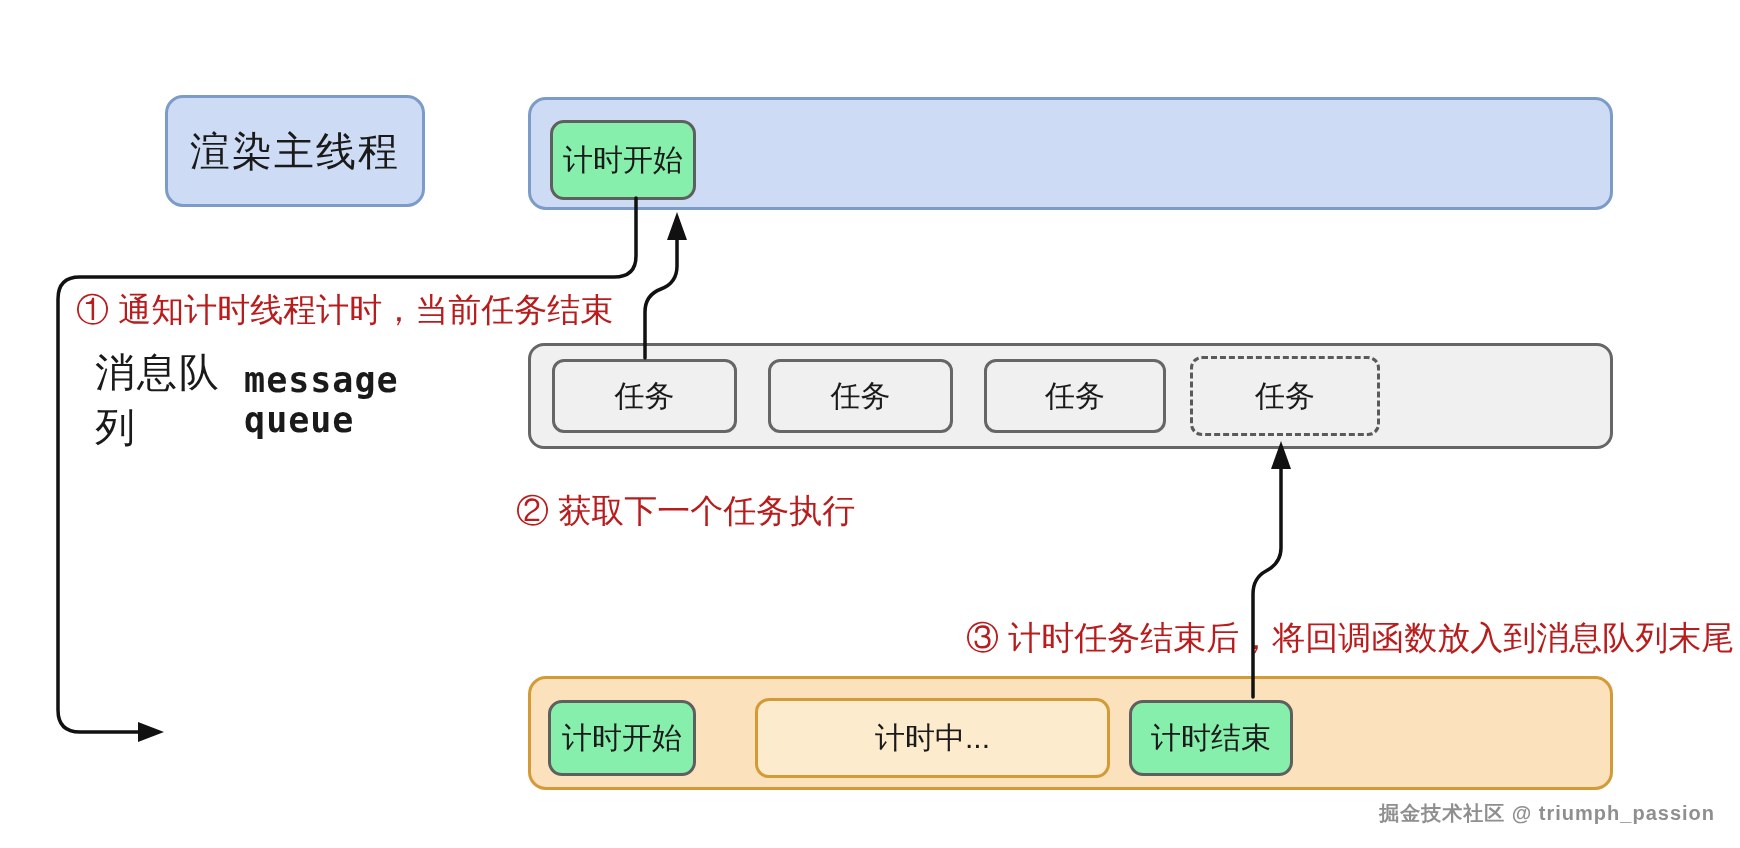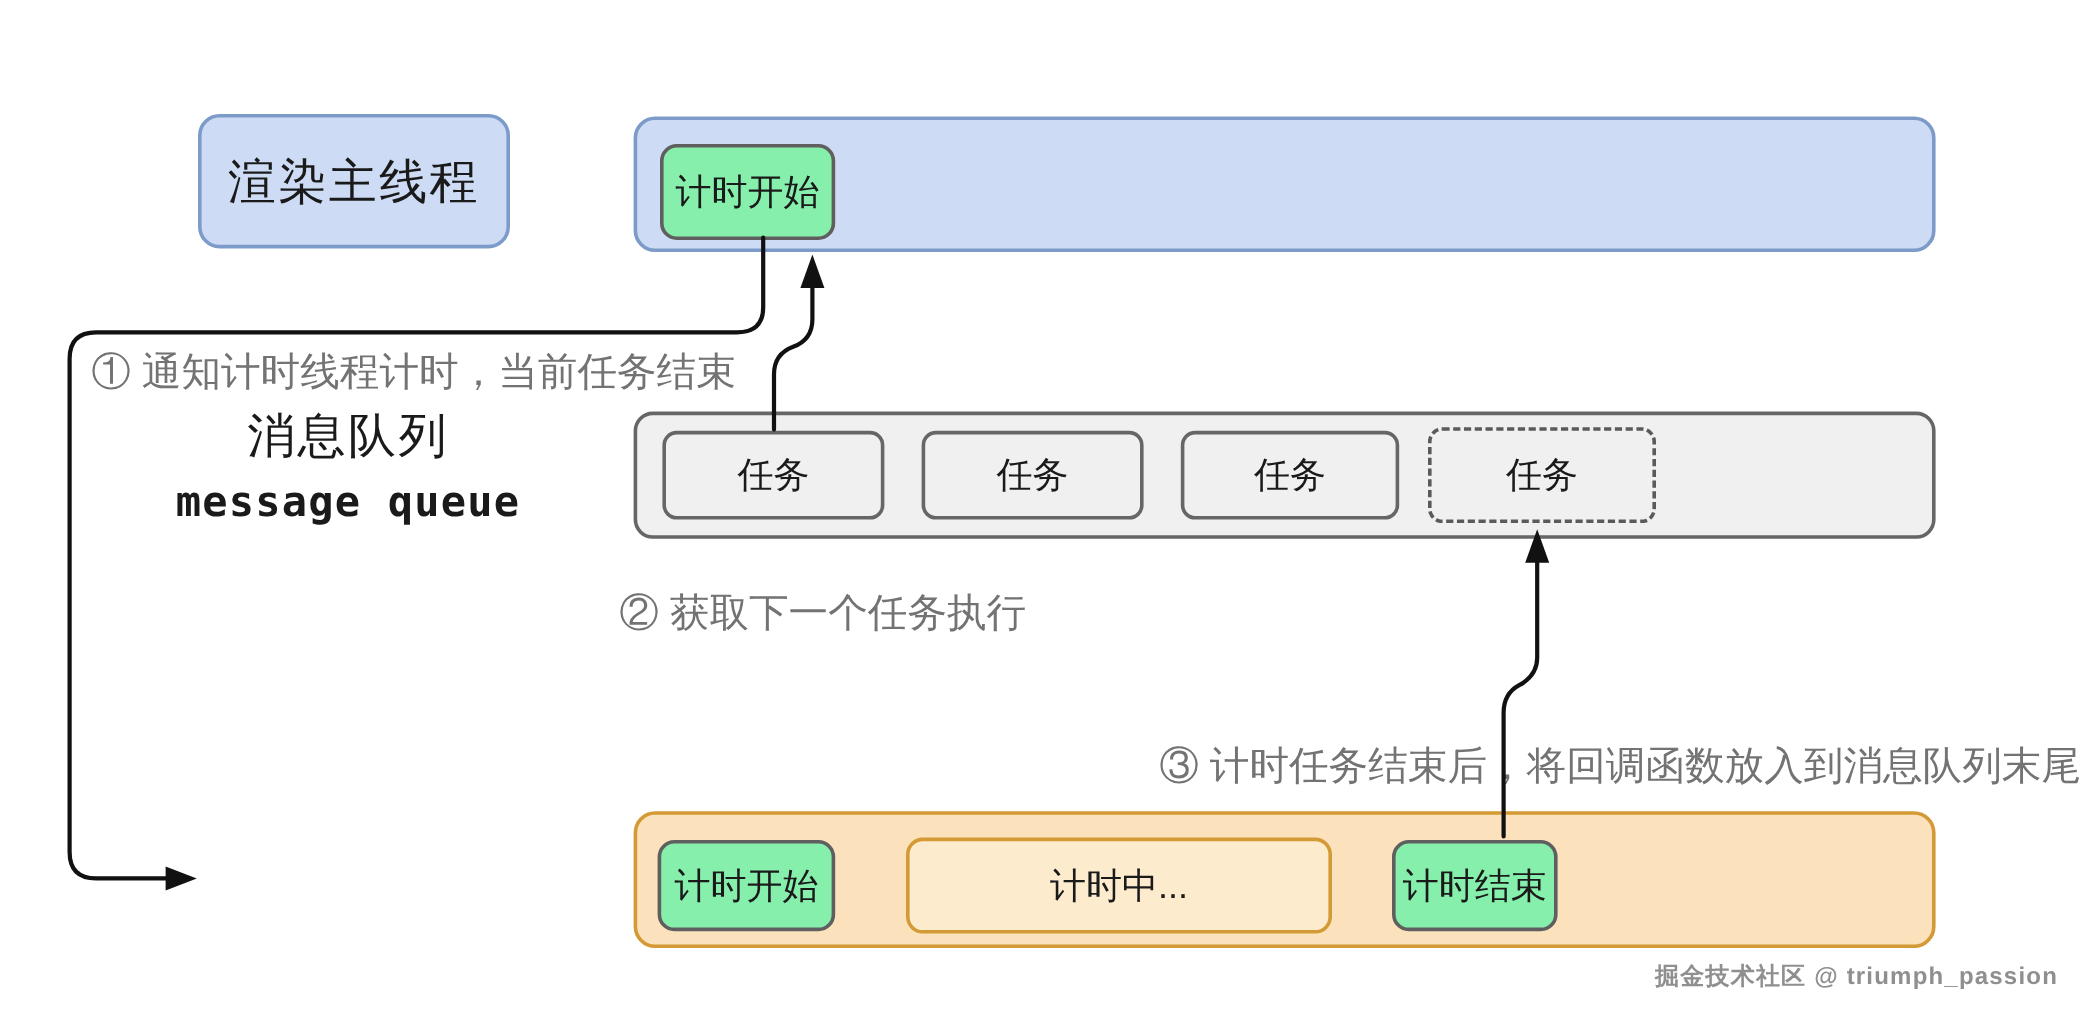--- a/index.html
+++ b/index.html
@@ -16,32 +16,32 @@
   .chip{background:#86efac;border:3px solid #5f5f5f;border-radius:14px;font-size:30px;}
   .timer-start-top{left:550px;top:120px;width:146px;height:80px;}
   
   .queue-bar{left:528px;top:343px;width:1085px;height:106px;background:#f0f0f0;border:3px solid #666666;border-radius:16px;}
   .task{background:#f0f0f0;border:3px solid #666666;border-radius:12px;top:359px;height:74px;font-size:30px;}
   .task-1{left:552px;width:185px;}
   .task-2{left:768px;width:185px;}
   .task-3{left:984px;width:182px;}
   .task-dashed{left:1190px;top:356px;width:190px;height:80px;background:transparent;border:3px dashed #5a5a5a;border-radius:12px;font-size:30px;}
   
-  .queue-label{left:95px;top:339px;width:390px;height:96px;flex-direction:column;gap:8px;}
+  .queue-label{left:95px;top:352px;width:390px;height:96px;gap:8px;}
   .queue-label .zh{font-size:40px;font-weight:500;letter-spacing:2px;}
   .queue-label .en{font-family:"DejaVu Sans Mono",monospace;font-size:35px;font-weight:bold;letter-spacing:1px;}
   
   .orange{background:#fbe2bd;border:3px solid #d49a35;border-radius:18px;}
   .orange-label{left:165px;top:678px;width:258px;height:110px;font-size:40px;font-weight:500;letter-spacing:2px;}
   .orange-bar{left:528px;top:676px;width:1085px;height:114px;}
   .timer-start-bottom{left:548px;top:700px;width:148px;height:76px;}
   .timing-box{left:755px;top:698px;width:355px;height:80px;background:#fdebcd;border:3px solid #d49a35;border-radius:14px;font-size:30px;}
-  .timer-end-bottom{left:1160px;top:700px;width:138px;height:76px;}
+  .timer-end-bottom{left:1129px;top:700px;width:164px;height:76px;}
   
-  .note{position:absolute;font-size:33px;white-space:nowrap;color:#737373;}
+  .note{position:absolute;font-size:33px;white-space:nowrap;color:#b91c1c;}
   .note-1{left:76px;top:288px;}
   .note-2{left:516px;top:489px;}
   .note-3{left:966px;top:616px;}
   
   .watermark{
     position:absolute;right:25px;top:800px;font-size:20px;font-weight:bold;color:#8f8f8f;
     text-shadow:0 1px 0 #ffffff,0 -1px 0 #ffffff;letter-spacing:1px;
   }
   
   svg.arrows{position:absolute;left:0;top:0;width:1740px;height:848px;pointer-events:none;}

